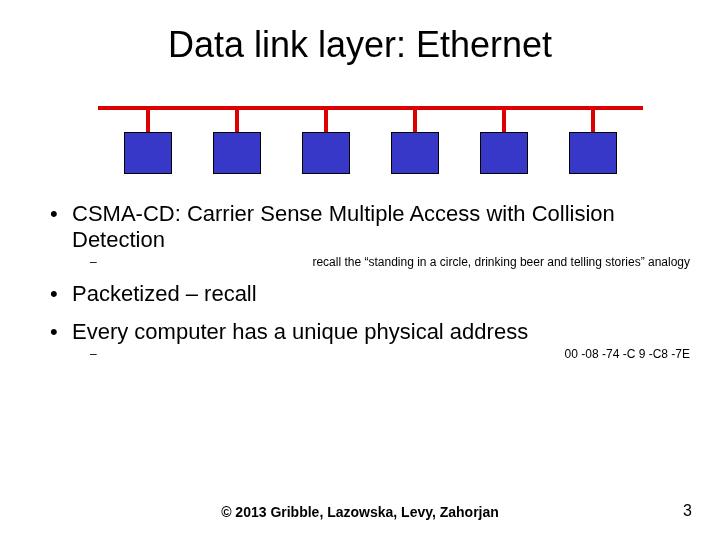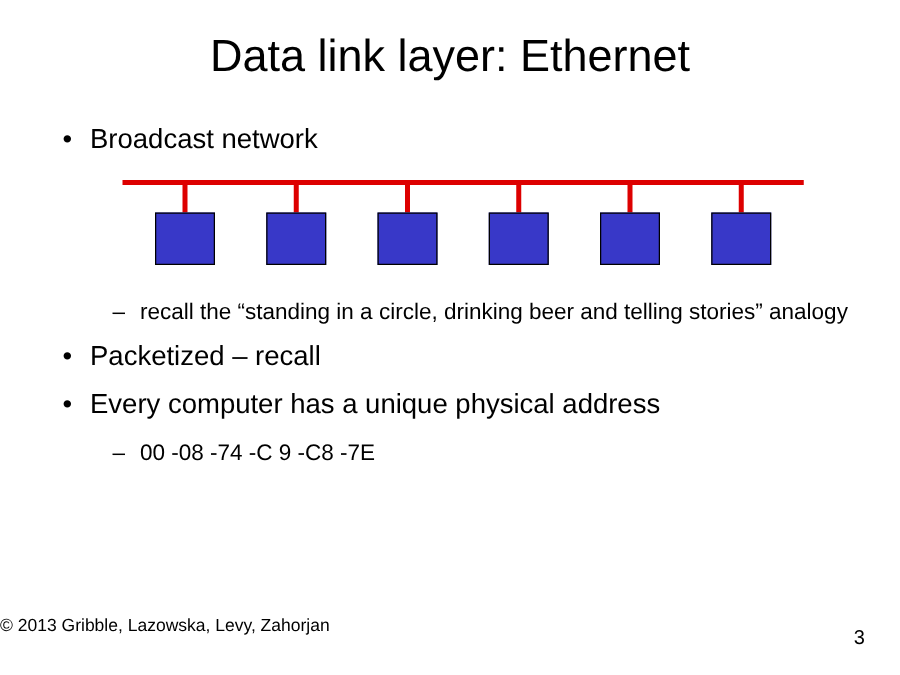--- a/index.html
+++ b/index.html
@@ -28,25 +28,26 @@
       position: relative;
       padding-left: 22px;
     }
     .bullet-1::before {
       content: "•";
       position: absolute;
       left: 0;
       top: 0;
     }
     .bullet-2 {
-      font-size: 18px;
+      font-size: 12px;
       margin-left: 60px;
-      margin-top: 16px;
+      margin-top: 2px;
       position: relative;
       padding-left: 22px;
+      text-align: right;
     }
     .bullet-2::before {
       content: "–";
       position: absolute;
       left: 0;
       top: 0;
     }
     .diagram {
       margin-top: 20px;
       margin-bottom: 20px;
@@ -73,59 +74,60 @@
     .node {
       position: absolute;
       top: 26px;
       width: 48px;
       height: 42px;
       background: #3838c8;
       border: 1px solid #000;
     }
     .footer {
       position: absolute;
-      bottom: 32px;
+      bottom: 20px;
       width: 100%;
-      text-align: left;
+      text-align: center;
       font-size: 14px;
       color: #000;
+      font-weight: bold;
     }
     .page-num {
       position: absolute;
       bottom: 20px;
       right: 28px;
       font-size: 16px;
       color: #000;
     }
   </style>
 </head>
 <body>
 
 <div class="title">Data link layer:  Ethernet</div>
 
 <div class="content">
 
-  <div class="bullet-1">Broadcast network</div>
 
   <div class="diagram">
     <div class="bus-line"></div>
     <div class="drop" style="left:48px"></div>
     <div class="node" style="left:26px"></div>
     <div class="drop" style="left:137px"></div>
     <div class="node" style="left:115px"></div>
     <div class="drop" style="left:226px"></div>
     <div class="node" style="left:204px"></div>
     <div class="drop" style="left:315px"></div>
     <div class="node" style="left:293px"></div>
     <div class="drop" style="left:404px"></div>
     <div class="node" style="left:382px"></div>
     <div class="drop" style="left:493px"></div>
     <div class="node" style="left:471px"></div>
   </div>
 
+  <div class="bullet-1">CSMA-CD:  Carrier Sense Multiple Access with Collision Detection</div>
   <div class="bullet-2">recall the “standing in a circle, drinking beer and telling stories” analogy</div>
 
   <div class="bullet-1">Packetized – recall</div>
 
   <div class="bullet-1">Every computer has a unique physical address</div>
   <div class="bullet-2">00 -08 -74 -C 9 -C8 -7E</div>
 
 </div>
 
 <div class="footer">© 2013 Gribble, Lazowska, Levy, Zahorjan</div>

